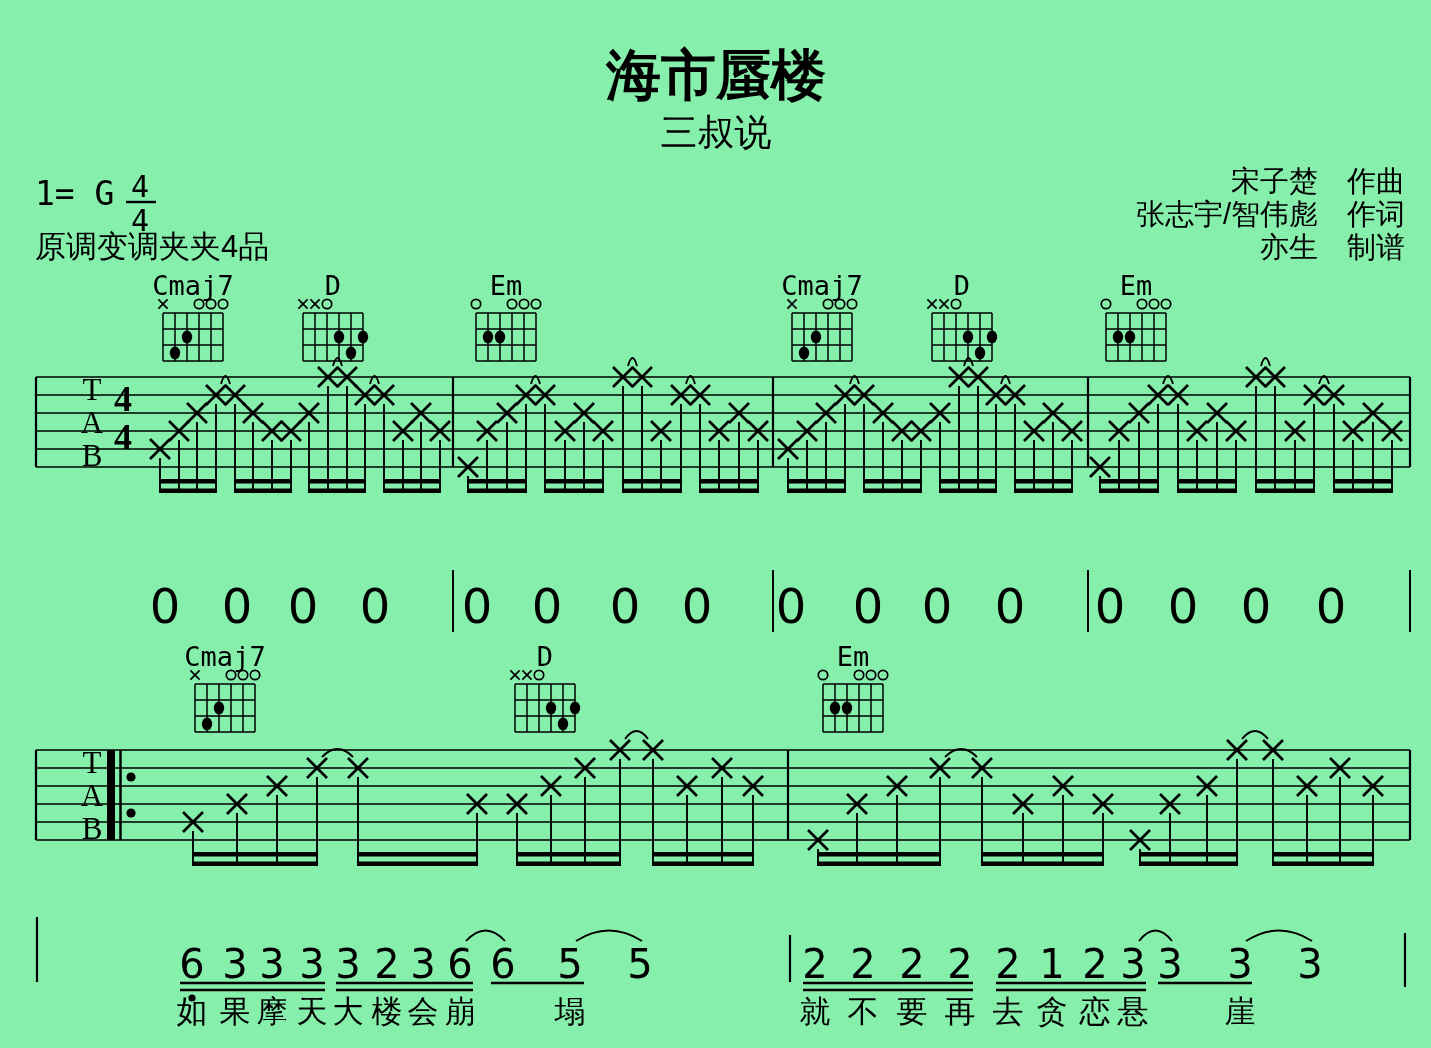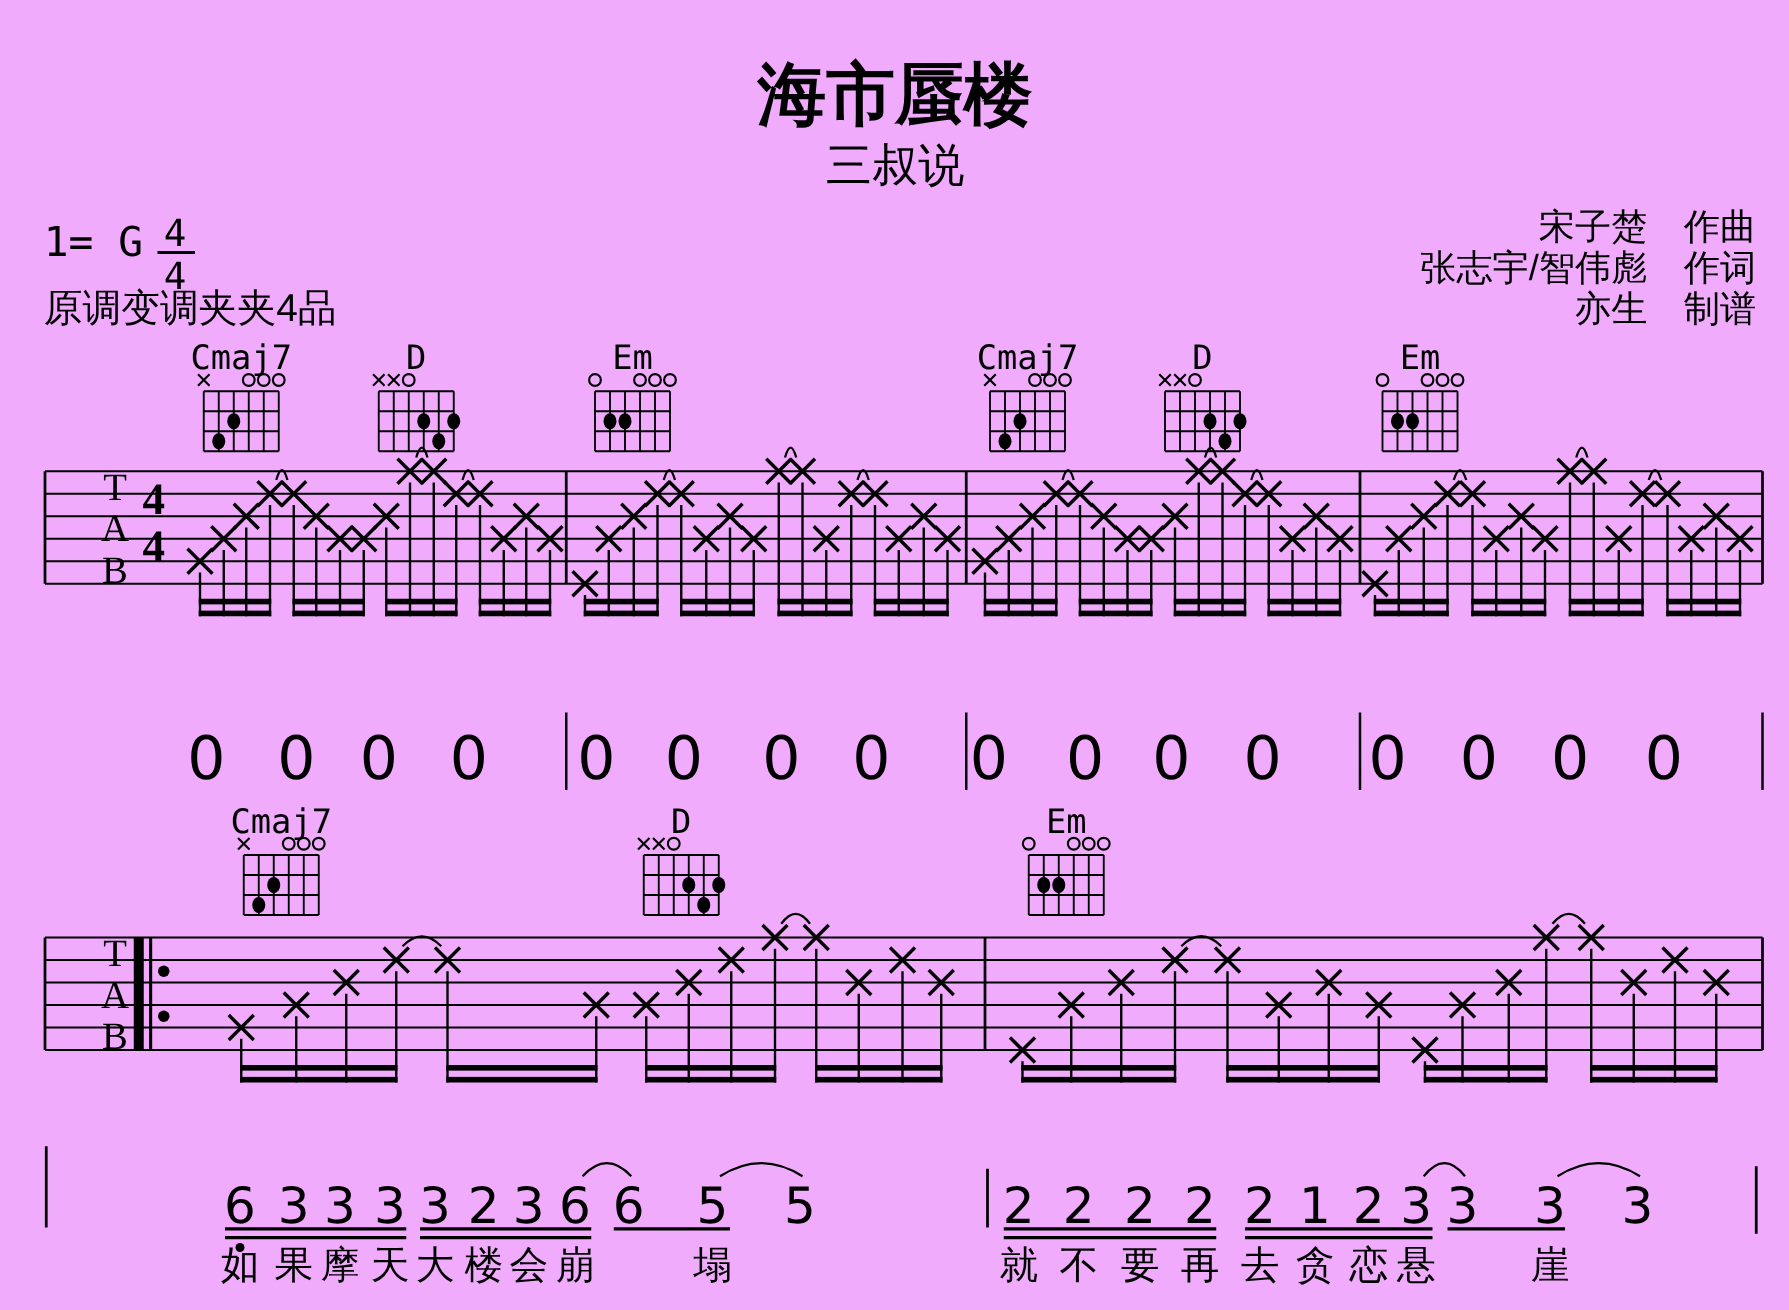--- a/index.html
+++ b/index.html
@@ -1,16 +1,16 @@
 <!DOCTYPE html>
 <html><head>
 <meta charset="utf-8">
 <style>
   html,body{margin:0;padding:0;background:#ffffff;}
-  #page{position:relative;width:1431px;height:1048px;background:#f0abfc;overflow:hidden;
+  #page{position:relative;width:1431px;height:1048px;background:#86efac;overflow:hidden;
         font-family:"Liberation Sans",sans-serif;}
   svg text{fill:#000;}
 </style>
 </head>
 <body>
 
 <div id="page">
 <svg width="1431" height="1048" viewBox="0 0 1431 1048" xmlns="http://www.w3.org/2000/svg">
 
   <text x="716" y="94" text-anchor="middle" font-size="55" font-weight="bold" font-family="Liberation Sans, sans-serif">海市蜃楼</text>

